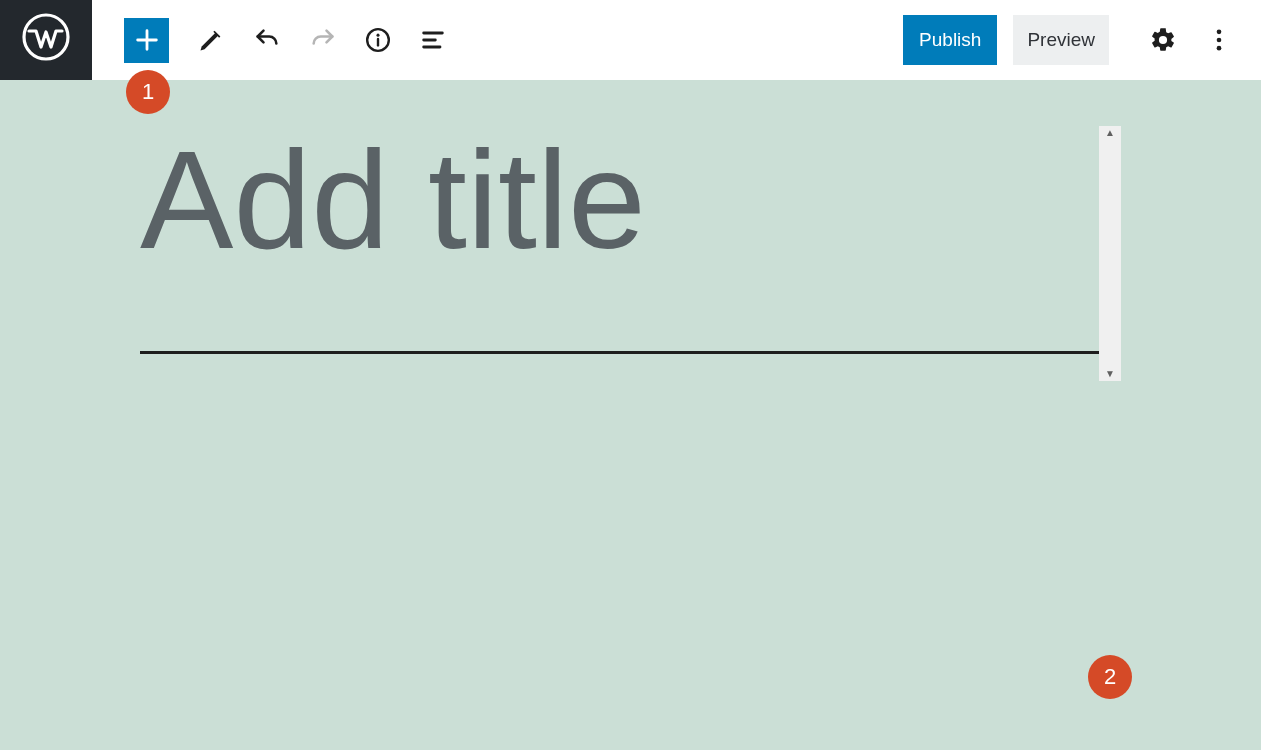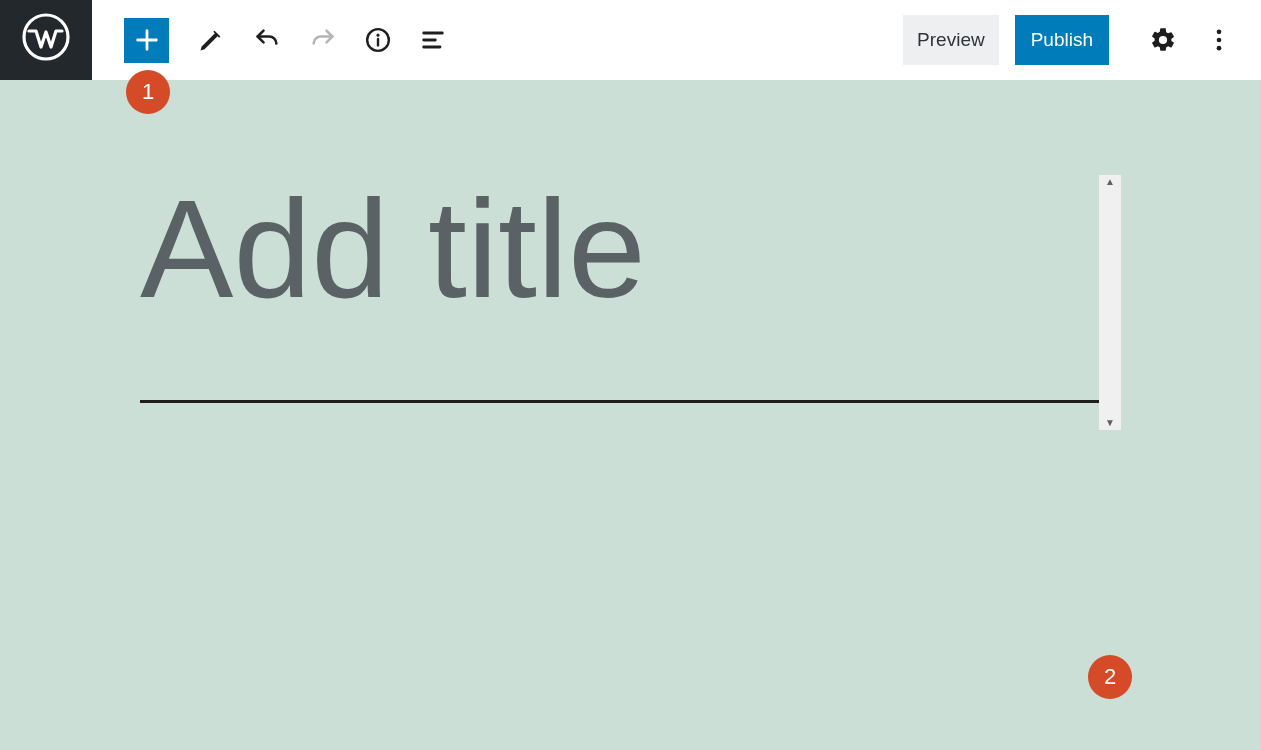--- a/index.html
+++ b/index.html
@@ -20,21 +20,21 @@
     .spacer { flex: 1; }
     .toolbar-right { display: flex; align-items: center; gap: 16px; }
     .btn-preview { height: 50px; padding: 0 14px; background: #edeff0; color: #303338; font-size: 19px; border:none;}
     .btn-publish { height: 50px; padding: 0 16px; background: #007cba; color: #fff; font-size: 19px; border:none;}
     .btn-settings svg, .btn-more svg { width: 28px; height: 28px; color:#1e1e1e;}
     .toolbar-right .btn { position: relative; }
 
     
     .canvas { position: relative; height: calc(750px - 80px); background: #cbdfd6; }
     .content { position: absolute; left: 140px; right: 140px; top: 0; bottom: 0; }
-    .title-box { position: relative; margin-top: 95px; }
+    .title-box { position: relative; margin-top: 46px; }
     .title-placeholder { font-size: 140px; font-weight: 300; color: #5a6266; line-height: 1.05; font-family: "Segoe UI Light","Segoe UI",sans-serif;}
     .title-scroll { position: absolute; right: 0; top: 0; width: 22px; height: 255px; background: #f0f0f0; display:flex; flex-direction:column; align-items:center; justify-content:space-between; padding:2px 0;}
     .title-scroll .arrow { font-size:10px; color:#606060; line-height:1; user-select:none;}
     .hr { height: 3px; background: #1e1e1e; margin-top: 78px; }
     .block-row { display: flex; align-items: center; justify-content: space-between; margin-top: 150px; padding-left: 30px;}
     .block-placeholder { font-size: 34px; color: #5f6b6f; font-weight:400;}
     .btn-add-inline { width: 42px; height: 42px; background: #1e1e1e; color: #fff; display:flex; align-items:center; justify-content:center;}
     .btn-add-inline svg { width:26px; height:26px;}
 
     
@@ -85,22 +85,22 @@
     <button class="btn tool-icon">
       <svg viewBox="0 0 24 24" fill="none">
           <path d="M4 6h16M4 12h10M4 18h14" stroke="currentColor" stroke-width="2.4" stroke-linecap="round"></path>
         </svg>
     </button>
   </div>
 
   <div class="spacer"></div>
 
   <div class="toolbar-right">
+    <button class="btn btn-publish">Publish</button>
     <button class="btn btn-preview">Preview</button>
-    <button class="btn btn-publish">Publish</button>
     <button class="btn btn-settings" style="margin-left:24px;">
       <svg viewBox="0 0 24 24">
           <path fill="currentColor" d="M19.14,12.94a7.14,7.14,0,0,0,.05-.94,7.14,7.14,0,0,0-.05-.94l2.03-1.58a.5.5,0,0,0,.12-.64l-1.92-3.32a.5.5,0,0,0-.61-.22l-2.39.96a7.03,7.03,0,0,0-1.62-.94l-.36-2.54A.5.5,0,0,0,13.9,2h-3.8a.5.5,0,0,0-.49.42L9.25,4.96a7.03,7.03,0,0,0-1.62.94l-2.39-.96a.5.5,0,0,0-.61.22L2.71,8.48a.5.5,0,0,0,.12.64l2.03,1.58a7.14,7.14,0,0,0-.05.94,7.14,7.14,0,0,0,.05.94L2.83,14.16a.5.5,0,0,0-.12.64l1.92,3.32a.5.5,0,0,0,.61.22l2.39-.96a7.03,7.03,0,0,0,1.62.94l.36,2.54a.5.5,0,0,0,.49.42h3.8a.5.5,0,0,0,.49-.42l.36-2.54a7.03,7.03,0,0,0,1.62-.94l2.39.96a.5.5,0,0,0,.61-.22l1.92-3.32a.5.5,0,0,0-.12-.64ZM12,15.5A3.5,3.5,0,1,1,15.5,12,3.5,3.5,0,0,1,12,15.5Z"></path>
         </svg>
     </button>
     <button class="btn btn-more" style="margin-left:12px;margin-right:8px;">
       <svg viewBox="0 0 24 24">
           <circle cx="12" cy="5" r="2" fill="currentColor"></circle>
           <circle cx="12" cy="12" r="2" fill="currentColor"></circle>
           <circle cx="12" cy="19" r="2" fill="currentColor"></circle>

